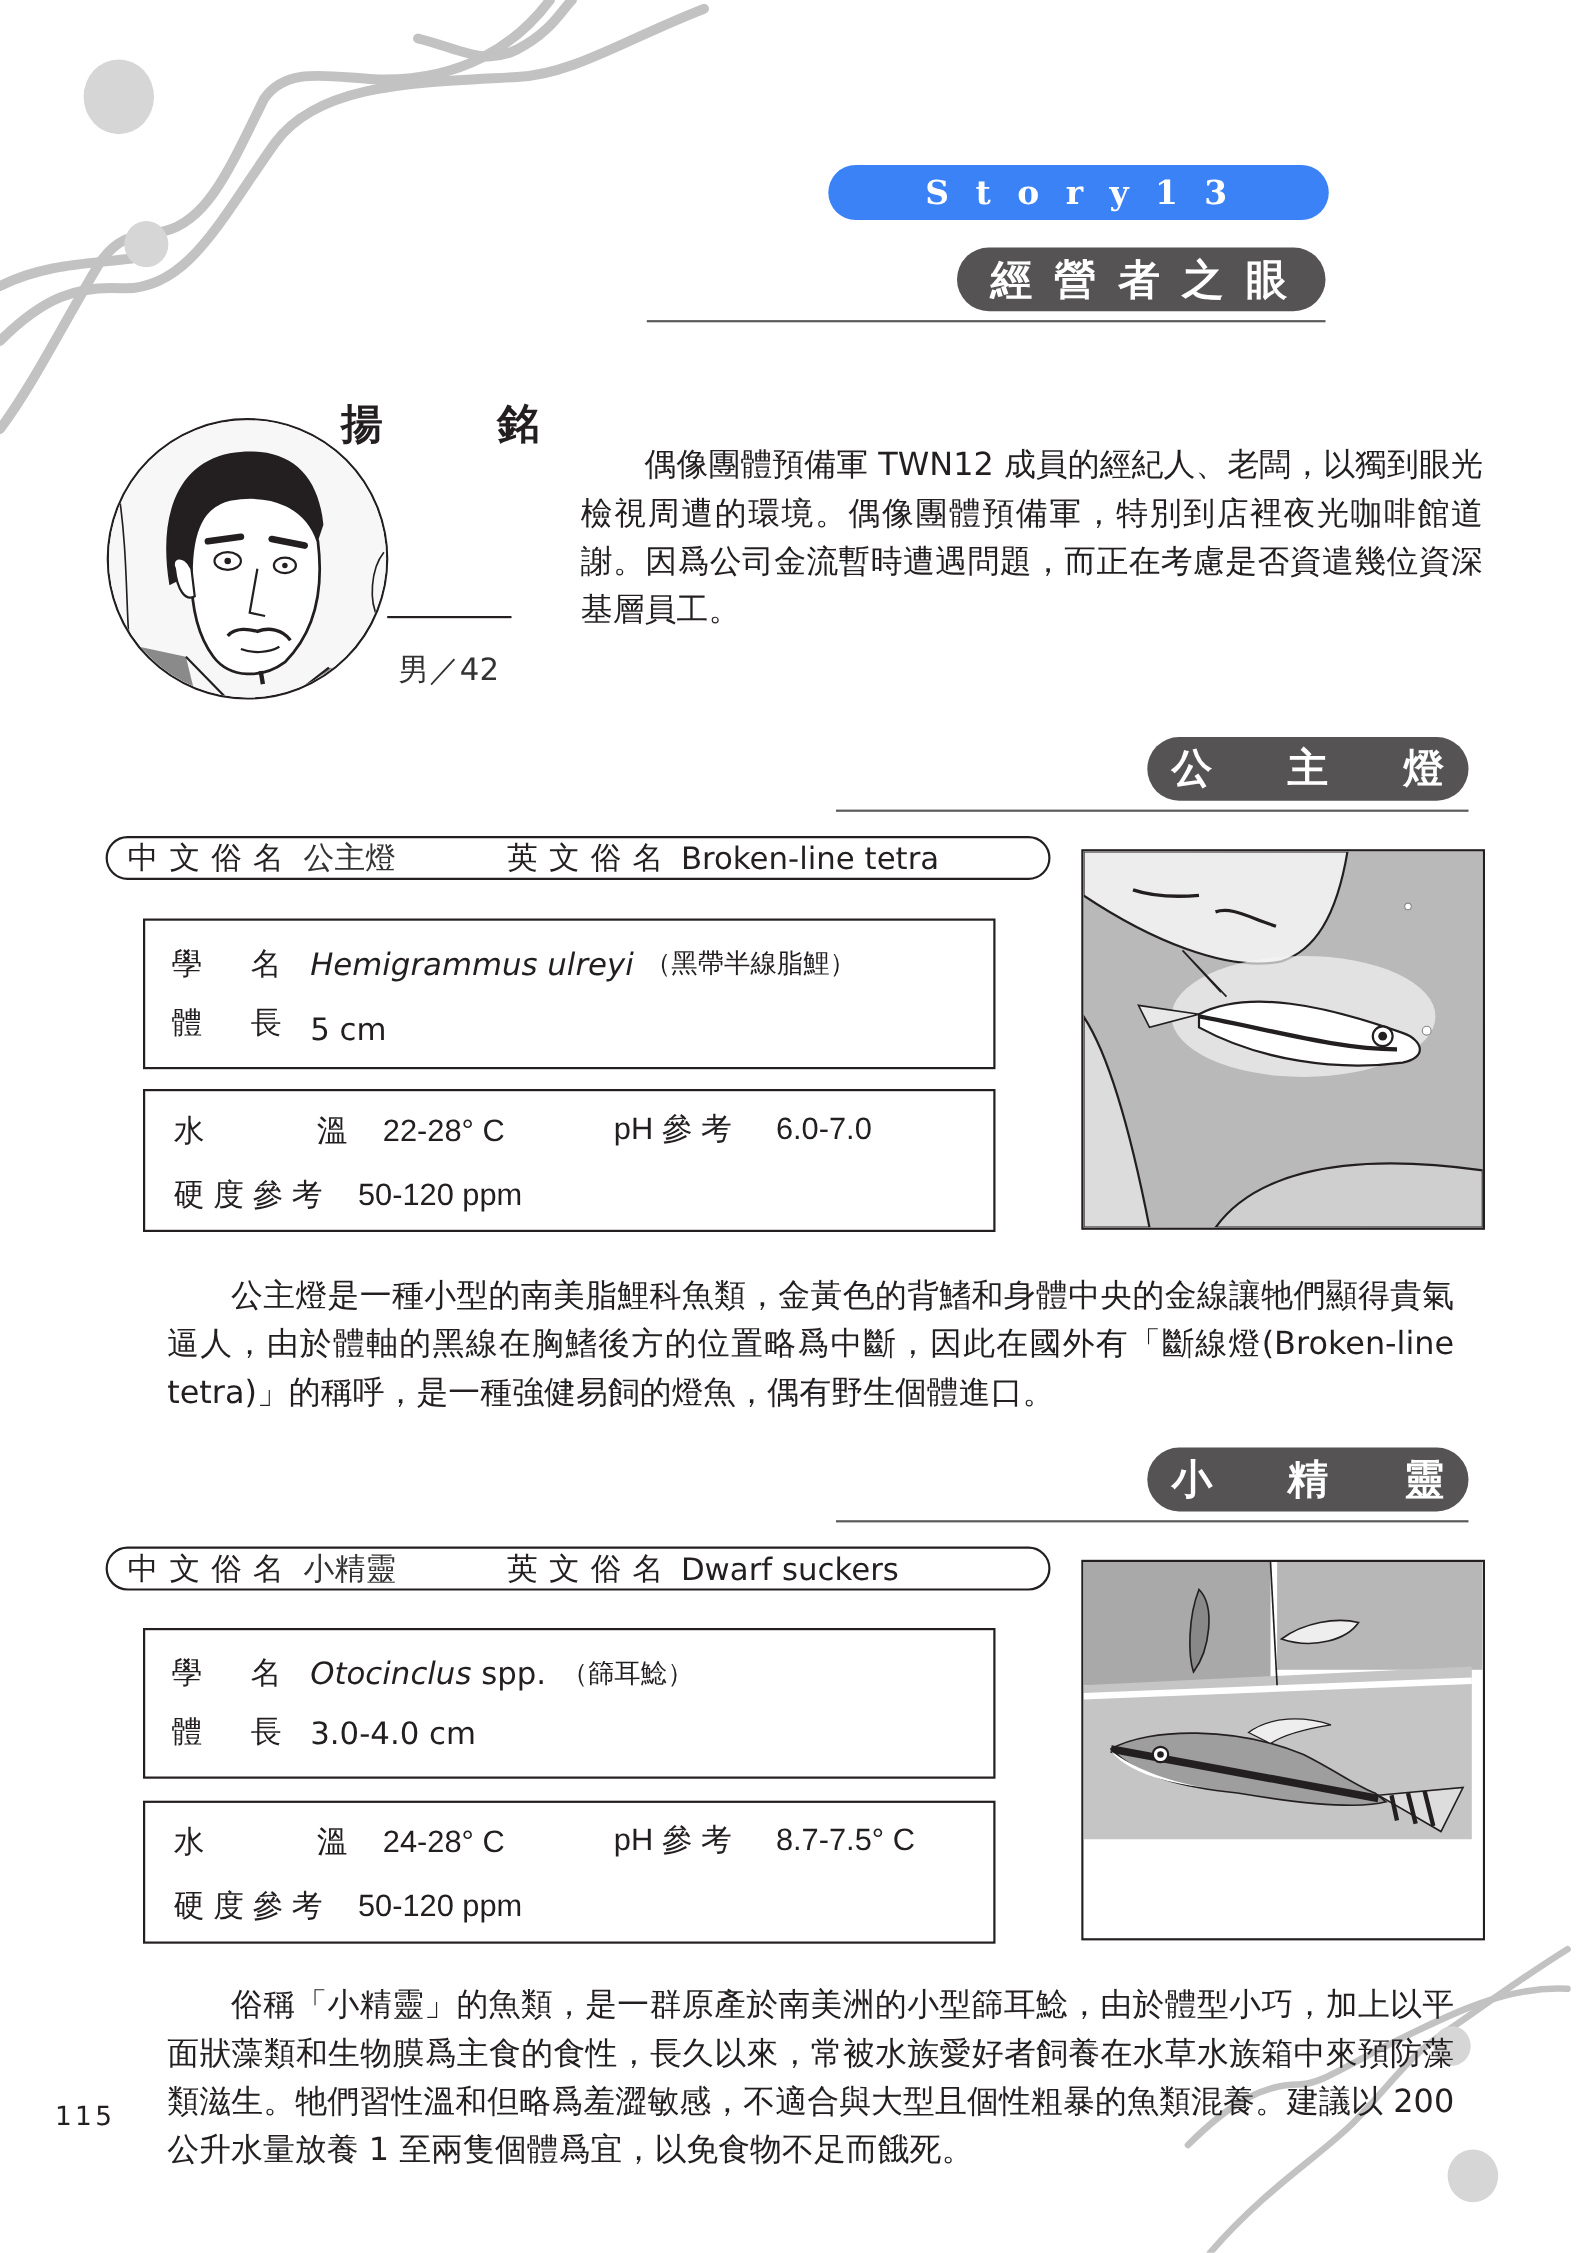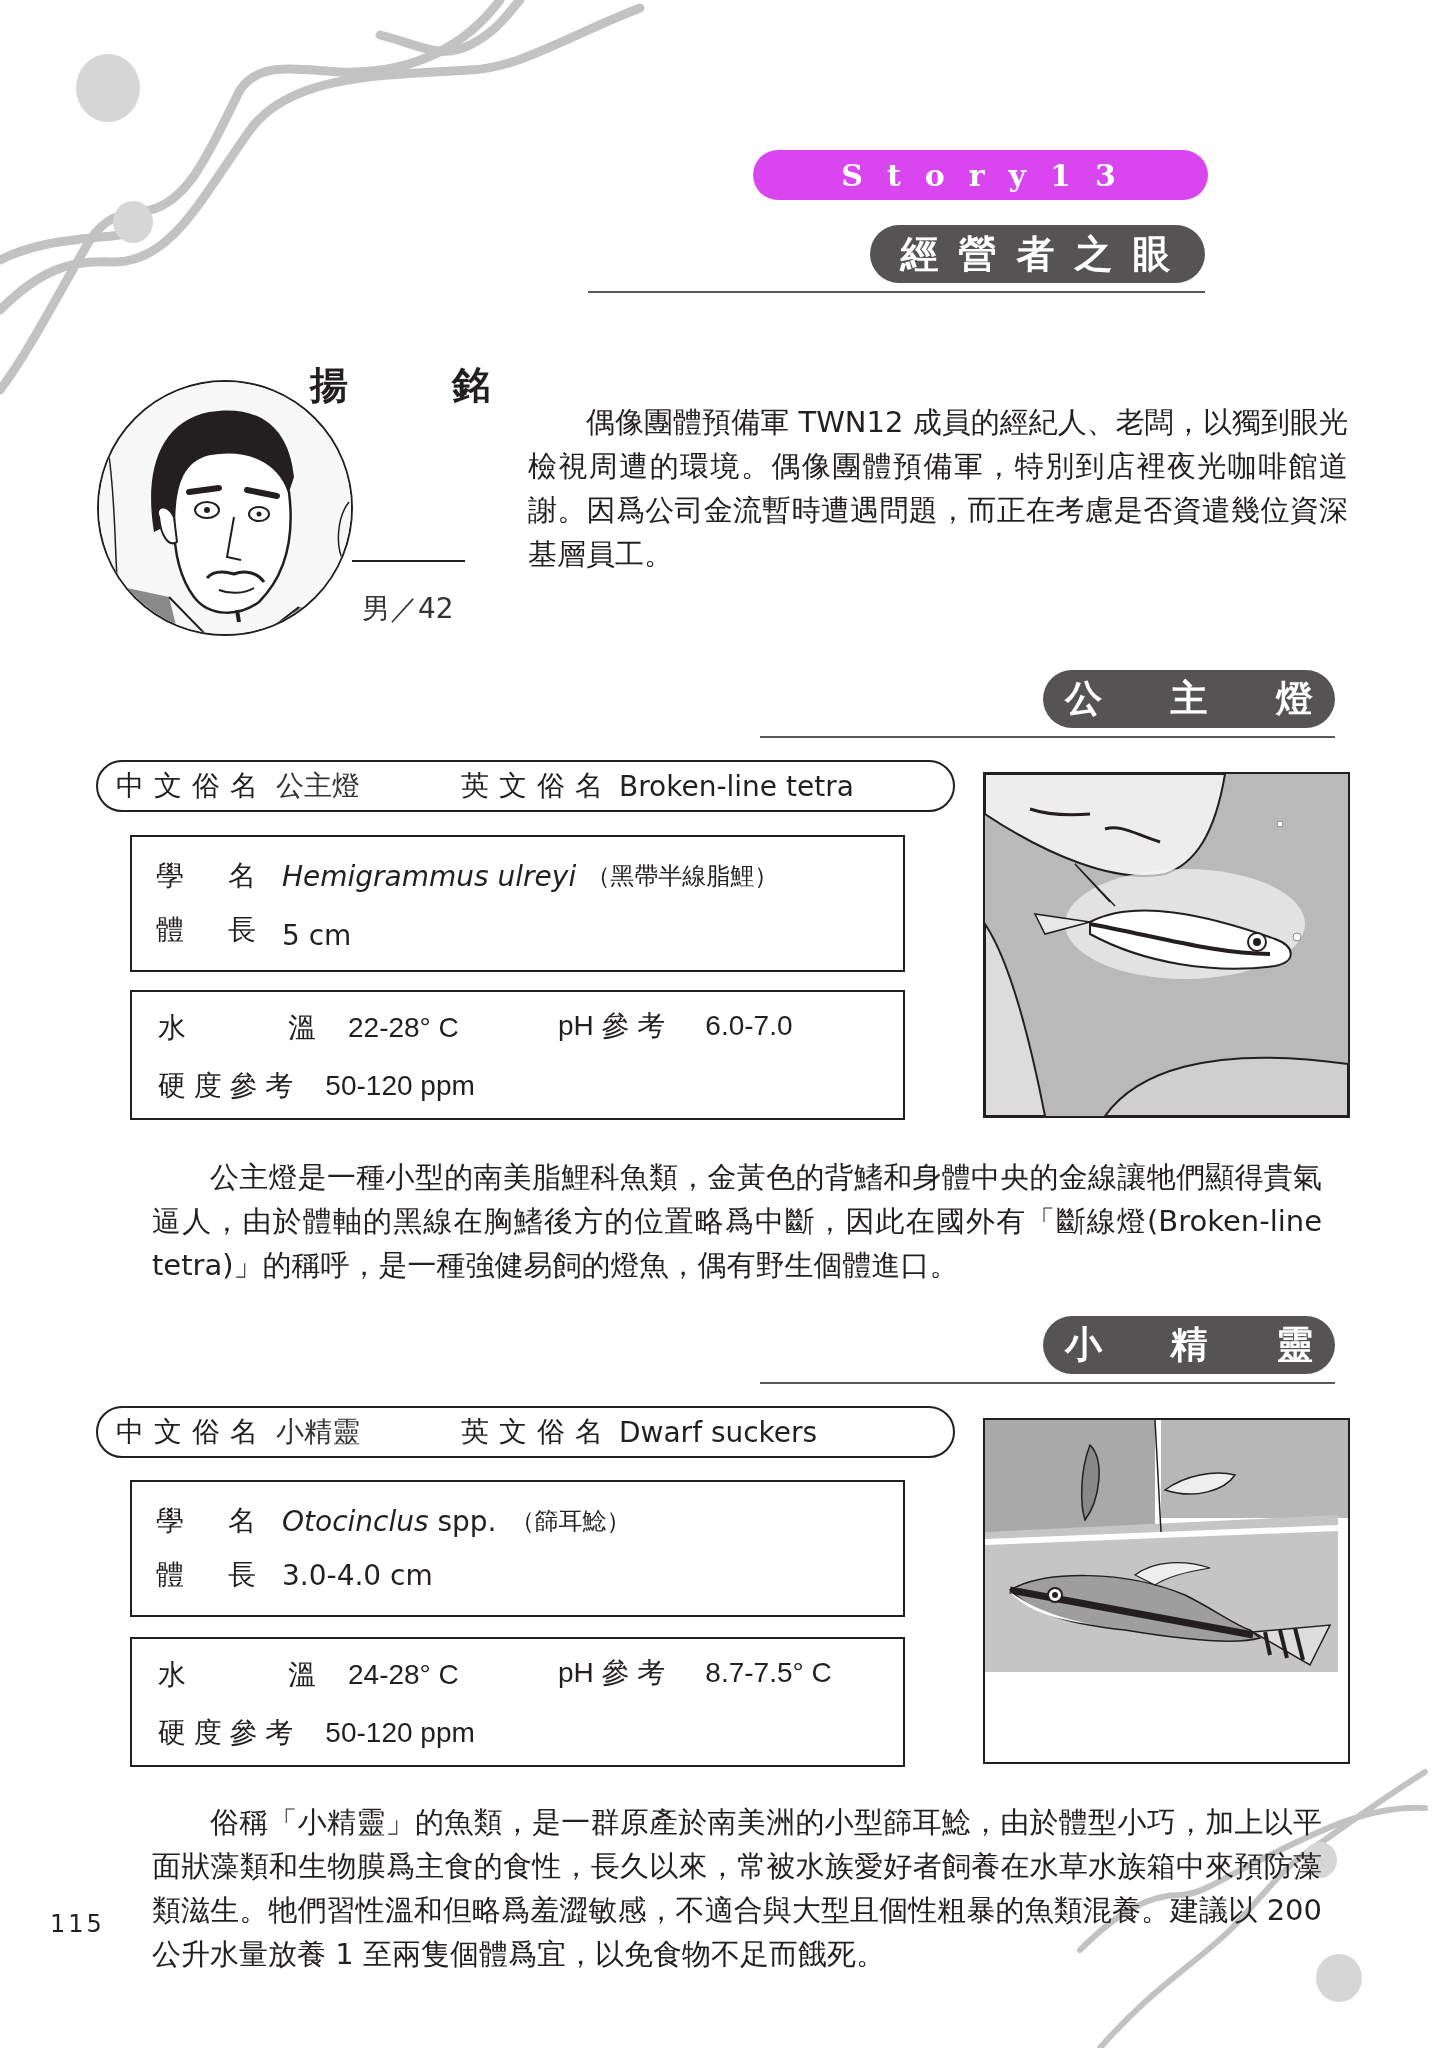--- a/index.html
+++ b/index.html
@@ -6,21 +6,21 @@
   body {
     width:1443px; height:2048px; position:relative; overflow:hidden;
     background:#ffffff; color:#231f20;
     font-family:"DejaVu Sans", "Liberation Sans", sans-serif;
   }
   .abs { position:absolute; }
   .deco { position:absolute; left:0; top:0; width:1443px; height:2048px; pointer-events:none; }
 
   .story-pill {
     left:753px; top:150px; width:455px; height:50px; border-radius:25px;
-    background:#d946ef; color:#fff; display:flex; align-items:center; justify-content:center;
+    background:#3b82f6; color:#fff; display:flex; align-items:center; justify-content:center;
     font-family:"DejaVu Serif", serif; font-weight:bold; font-size:30px; letter-spacing:24px; padding-left:20px; box-sizing:border-box;
   }
   .title-pill {
     left:870px; top:225px; width:335px; height:58px; border-radius:29px;
     background:#555354; color:#fff; display:flex; align-items:center; justify-content:center;
     font-family:"DejaVu Serif", serif; font-weight:bold; font-size:38px; letter-spacing:20px; padding-left:16px; box-sizing:border-box;
   }
   .rule { height:2px; background:#5a5a5a; }
 
   .char-name {
@@ -37,21 +37,21 @@
     left:528px; top:400px; width:820px; font-size:29px; line-height:44px; color:#231f20;
     text-indent:2em; text-align:justify;
   }
 
   .sec-pill {
     width:292px; height:58px; border-radius:29px; background:#555354; color:#fff;
     display:flex; align-items:center; justify-content:space-between; padding:0 22px; box-sizing:border-box;
     font-family:"DejaVu Serif", serif; font-weight:bold; font-size:37px;
   }
   .name-bar {
-    width:859px; height:52px; border:2px solid #231f20; border-radius:26px; box-sizing:border-box;
+    width:859px; height:40px; border:2px solid #231f20; border-radius:26px; box-sizing:border-box;
     display:flex; align-items:center; padding-left:18px; font-size:28px;
   }
   .name-bar .lbl { letter-spacing:10px; }
   .name-bar .val-zh { margin-left:8px; width:165px; color:#333; }
   .name-bar .val-en { margin-left:6px; }
   .info-box {
     width:775px; border:2px solid #231f20; box-sizing:border-box; font-size:28px; color:#231f20;
   }
   .info-row { position:absolute; display:flex; align-items:center; height:40px; }
   .lbl-spaced { display:inline-flex; justify-content:space-between; }

